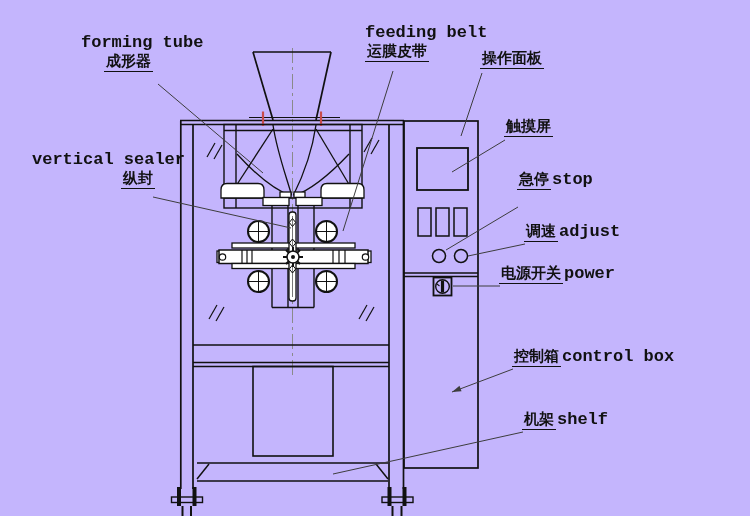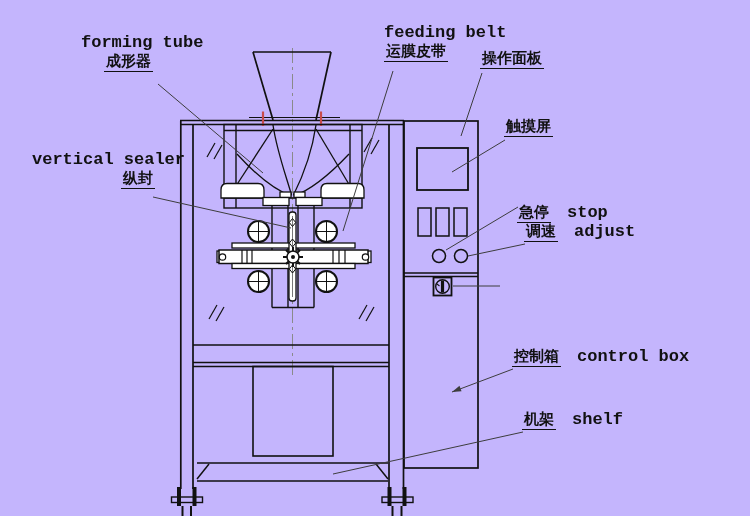--- a/index.html
+++ b/index.html
@@ -5,21 +5,21 @@
   html,body{margin:0;padding:0;background:#fff;}
   .stage{position:relative;width:750px;height:516px;background:#c4b5fd;overflow:hidden;
          font-family:"Liberation Mono","DejaVu Sans Mono",monospace;}
   svg{position:absolute;left:0;top:0;}
   .lbl{position:absolute;white-space:nowrap;color:#111;}
   .lbl .en{font-family:"Liberation Mono","DejaVu Sans Mono",monospace;
            font-weight:bold;font-size:17px;letter-spacing:0px;line-height:1.05;}
   .lbl .zh{font-family:"DejaVu Sans","Liberation Sans",sans-serif;
            font-weight:bold;font-size:15px;line-height:1.2;}
   .u{border-bottom:1.4px solid #111;padding:0 2px 1px 2px;}
-  .row{display:flex;align-items:baseline;gap:16px;}
+  .row{display:flex;align-items:baseline;gap:1px;}
   .twoline .zh{display:inline-block;}
 </style>
 </head>
 <body>
 
 <div class="stage">
 
 <svg width="750" height="516" viewBox="0 0 750 516">
 
   <line x1="292.5" y1="48" x2="292.5" y2="378" stroke="#8a8a8a" stroke-width="1" stroke-dasharray="15 4 3 4"></line>
@@ -217,43 +217,47 @@
 <div class="lbl twoline" style="left:81px;top:34px">
   <span class="en">forming tube</span><br>
   <span class="zh u" style="margin-left:23px">成形器</span>
 </div>
 
 <div class="lbl twoline" style="left:32px;top:151px">
   <span class="en">vertical sealer</span><br>
   <span class="zh u" style="margin-left:89px">纵封</span>
 </div>
 
-<div class="lbl twoline" style="left:384px;top:24px">
+<div class="lbl twoline" style="left:365px;top:24px">
   <span class="en">feeding belt</span><br>
   <span class="zh u" style="">运膜皮带</span>
 </div>
 
 <div class="lbl row" style="left:480px;top:49px">
   <span class="zh u">操作面板</span>
 </div>
 
 <div class="lbl row" style="left:504px;top:117px">
   <span class="zh u">触摸屏</span>
 </div>
 
-<div class="lbl row" style="left:517px;top:203px">
+<div class="lbl row" style="left:517px;top:170px">
   <span class="zh u">急停</span>
   <span class="en">stop</span>
 </div>
 
 <div class="lbl row" style="left:524px;top:222px">
   <span class="zh u">调速</span>
   <span class="en">adjust</span>
 </div>
 
+<div class="lbl row" style="left:499px;top:264px">
+  <span class="zh u">电源开关</span>
+  <span class="en">power</span>
+</div>
 
 <div class="lbl row" style="left:522px;top:410px">
   <span class="zh u">机架</span>
   <span class="en">shelf</span>
 </div>
 
 <div class="lbl row" style="left:512px;top:347px">
   <span class="zh u">控制箱</span>
   <span class="en">control box</span>
 </div>

